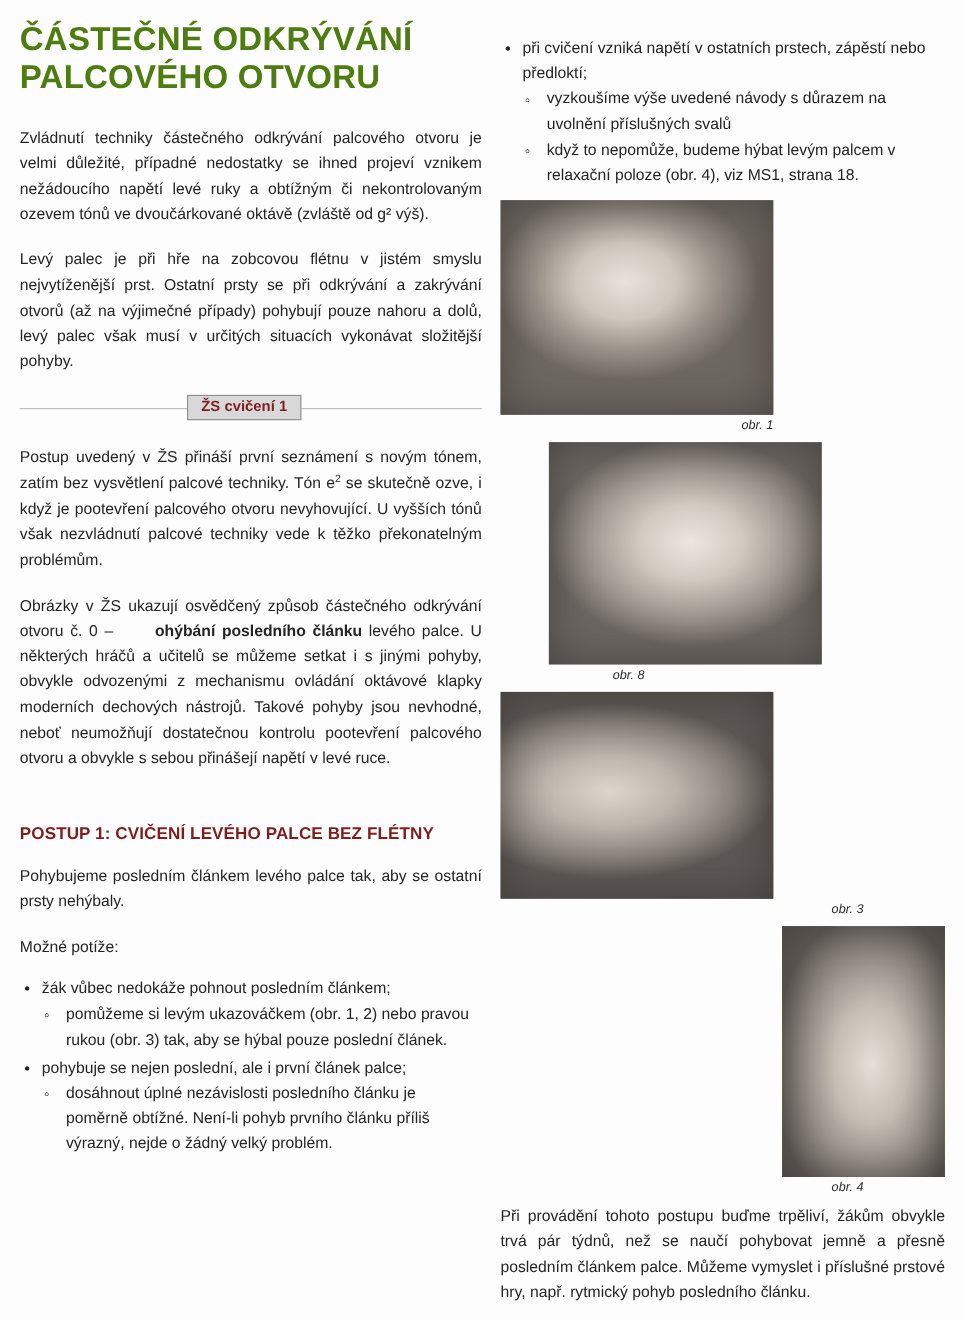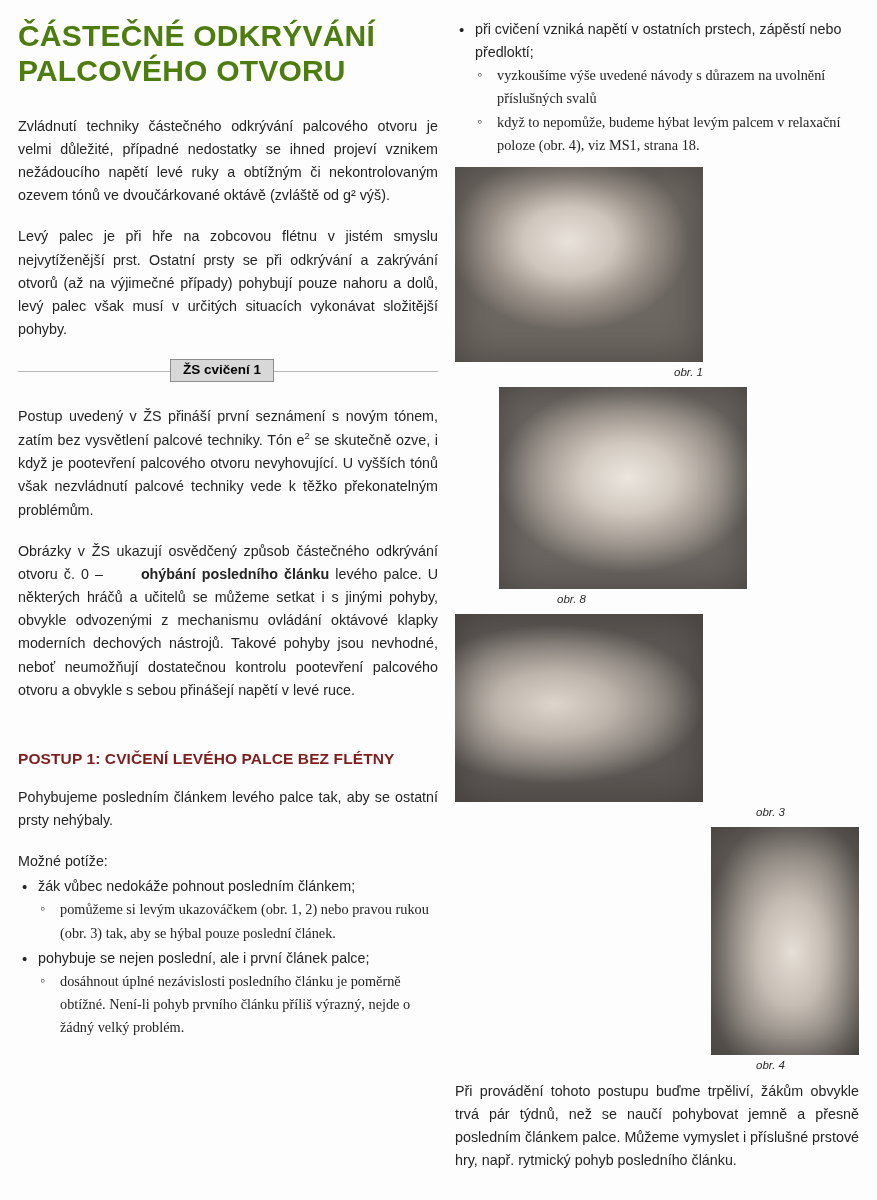--- a/index.html
+++ b/index.html
@@ -76,28 +76,28 @@
   }
   .zs-label {
     position: absolute;
     left: 152px;
     top: 0;
     background: #d8d8d8;
     border: 1px solid #8e8e8e;
     padding: 3px 12px 4px 12px;
     font-size: 13.5px;
     font-weight: bold;
-    color: #000000;
+    color: #7f1d1d;
     line-height: 1;
   }
 
   
   ul.lvl1 {
     list-style: none;
-    margin: 0 0 4px 0;
+    margin: 15px 0 4px 0;
     padding: 0;
   }
   ul.lvl1 > li {
     position: relative;
     padding-left: 20px;
     font-size: 14.3px;
     line-height: 1.62;
     margin-bottom: 2px;
     color: #242424;
   }
@@ -105,21 +105,20 @@
     content: "\2022";
     position: absolute;
     left: 4px;
     font-size: 15px;
     color: #242424;
   }
   ul.lvl2 {
     list-style: none;
     margin: 0 0 2px 0;
     padding: 0;
-    font-family: Liberation Serif, serif;
   }
   ul.lvl2 > li {
     position: relative;
     padding-left: 22px;
     font-size: 14.3px;
     line-height: 1.62;
     color: #242424;
   }
   ul.lvl2 > li::before {
     content: "\25E6";

